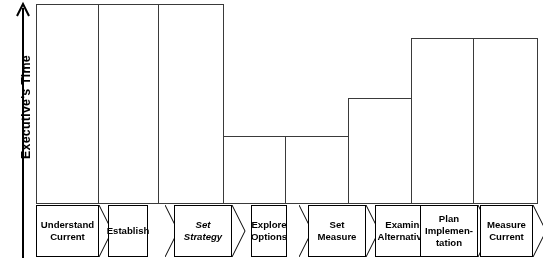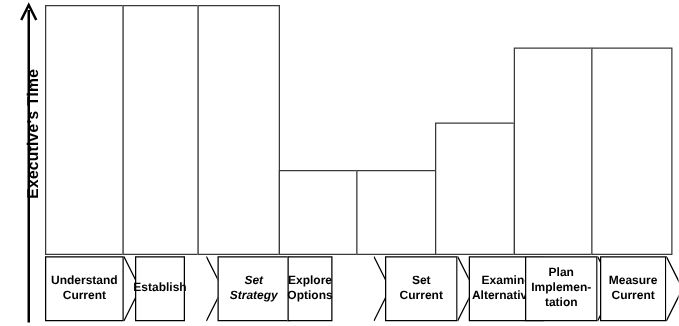--- a/index.html
+++ b/index.html
@@ -140,35 +140,35 @@
         <span>Set</span>
         <span>Strategy</span>
       </span>
     </div>
     <div class="chev-arrow" style="left:232px; top:205px; height:52px;">
       <svg width="14" height="52" viewBox="0 0 14 52">
         <polyline points="0,0 13,26 0,52" fill="#ffffff" stroke="#000000" stroke-width="1"></polyline>
       </svg>
     </div>
 
-    <div class="chevron" style="left:230px; top:205px; width:36px; height:52px;">
+    <div class="chevron" style="left:251px; top:205px; width:36px; height:52px;">
       <span class="chev-label">
         <span>Explore</span>
         <span>Options</span>
       </span>
     </div>
     <div class="chev-arrow" style="left:299px; top:205px; height:52px;">
       <svg width="14" height="52" viewBox="0 0 14 52">
         <polyline points="0,0 13,26 0,52" fill="#ffffff" stroke="#000000" stroke-width="1"></polyline>
       </svg>
     </div>
 
     <div class="chevron" style="left:308px; top:205px; width:58px; height:52px;">
       <span class="chev-label">
-        <span>Set Current</span>
+        <span>Set Measure</span>
       </span>
     </div>
     <div class="chev-arrow" style="left:366px; top:205px; height:52px;">
       <svg width="14" height="52" viewBox="0 0 14 52">
         <polyline points="0,0 13,26 0,52" fill="#ffffff" stroke="#000000" stroke-width="1"></polyline>
       </svg>
     </div>
 
     <div class="chevron" style="left:375px; top:205px; width:60px; height:52px;">
       <span class="chev-label">

